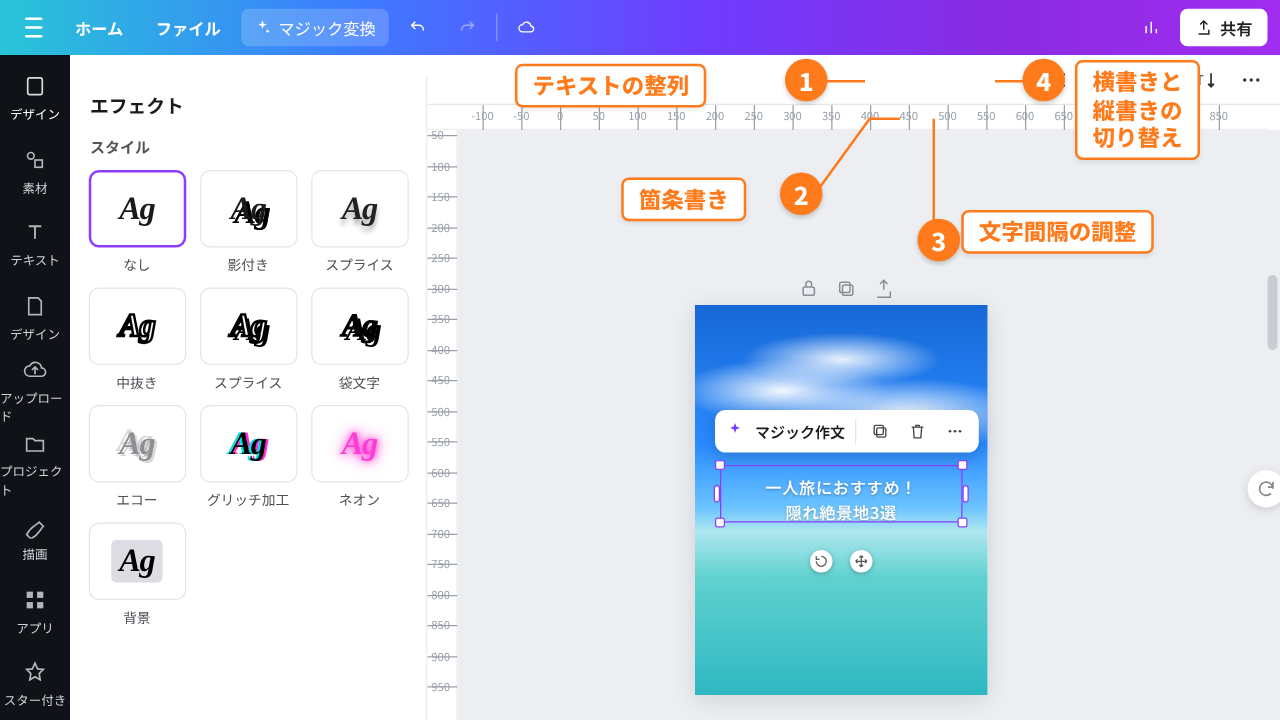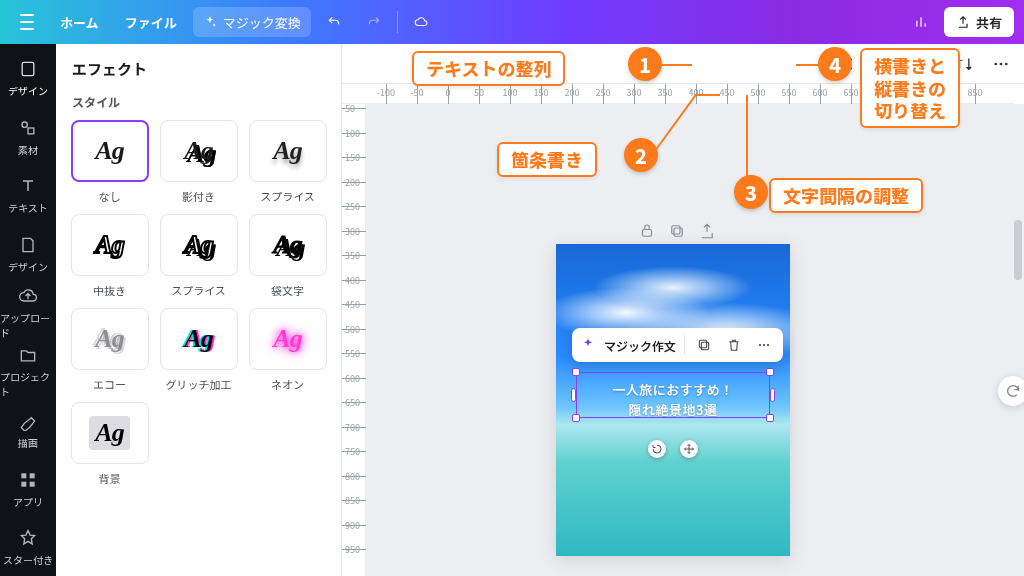--- a/index.html
+++ b/index.html
@@ -35,21 +35,21 @@
   .iconbtn{width:34px}
   svg{display:block}
 
   
   .rail{position:absolute;left:0;top:44px;bottom:0;width:56px;background:var(--side);display:flex;flex-direction:column;align-items:center;padding-top:6px;gap:2px}
   .rail-item{width:56px;height:58px;display:flex;flex-direction:column;align-items:center;justify-content:center;color:var(--side-fg);font-size:10px;gap:4px;cursor:pointer}
   .rail-item svg{opacity:.85}
   .rail-item.active{color:#fff}
 
   
-  .panel{position:absolute;left:56px;top:44px;bottom:0;width:286px;background:#fff;border-right:1px solid var(--panel-border);padding:14px 14px 0 14px;overflow:hidden}
+  .panel{position:absolute;left:56px;top:60px;bottom:0;width:286px;background:#fff;border-right:1px solid var(--panel-border);padding:14px 14px 0 14px;overflow:hidden}
   .panel h1{font-size:15px;margin:0 0 14px 2px;font-weight:700}
   .panel h2{font-size:12px;color:#555;margin:0 0 10px 2px;font-weight:700}
   .grid{display:grid;grid-template-columns:repeat(3,1fr);gap:10px 10px}
   .cell{display:flex;flex-direction:column;align-items:center;gap:6px}
   .thumb{width:78px;height:62px;border:1px solid #e4e4e9;border-radius:8px;background:#fff;display:flex;align-items:center;justify-content:center;cursor:pointer}
   .cell.selected .thumb{border:2px solid var(--sel)}
   .cell .lbl{font-size:11px;color:#4c4f55}
   .ag{font:italic 700 26px Georgia,serif;letter-spacing:-1px}
   .ag-shadow{text-shadow:3px 3px 0 #000,3px 3px 0 #000}
   .ag-lift{color:#222;text-shadow:0 4px 4px rgba(0,0,0,.35)}
@@ -500,20 +500,20 @@
 <div class="ann-label" style="left:412px;top:51px">テキストの整列</div>
 <div class="ann-badge" style="left:628px;top:47px">1</div>
 <div class="ann-line" style="left:660px;top:64px;width:32px"></div>
 
 <div class="ann-label" style="left:497px;top:142px">箇条書き</div>
 <div class="ann-badge" style="left:624px;top:138px">2</div>
 <div class="ann-line" style="left:655px;top:150px;width:70px;transform:rotate(-54deg)"></div>
 <div class="ann-line" style="left:696px;top:94px;width:24px"></div>
 
 <div class="ann-badge" style="left:734px;top:175px">3</div>
-<div class="ann-label" style="left:769px;top:178px">文字間隔の調整</div>
+<div class="ann-label" style="left:769px;top:168px">文字間隔の調整</div>
 <div class="ann-line" style="left:747px;top:94px;width:84px;transform:rotate(90deg)"></div>
 
 <div class="ann-badge" style="left:818px;top:47px">4</div>
 <div class="ann-line" style="left:796px;top:64px;width:24px"></div>
 <div class="ann-label" style="left:860px;top:48px;text-align:left">横書きと
 縦書きの
 切り替え</div>
 
 </body></html>

